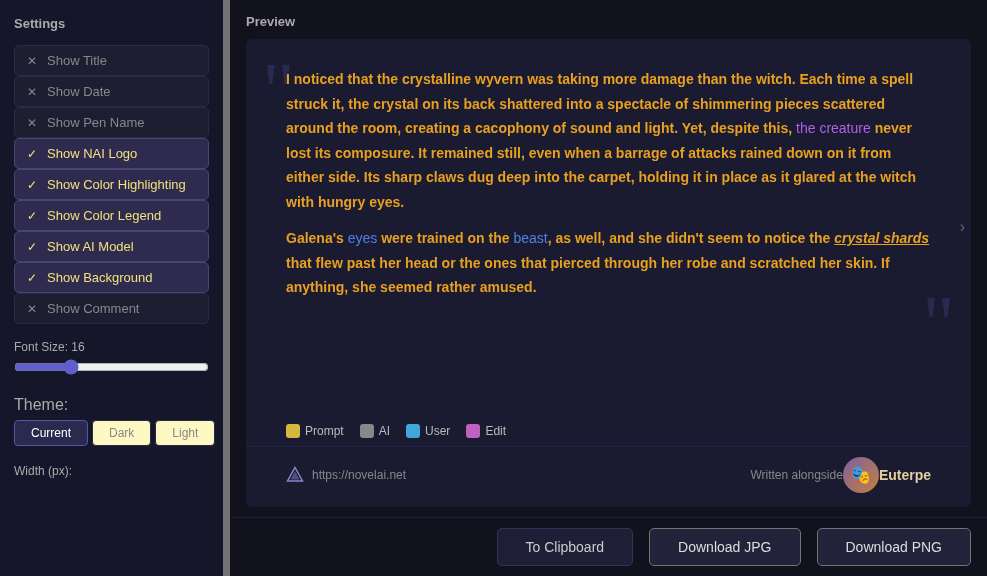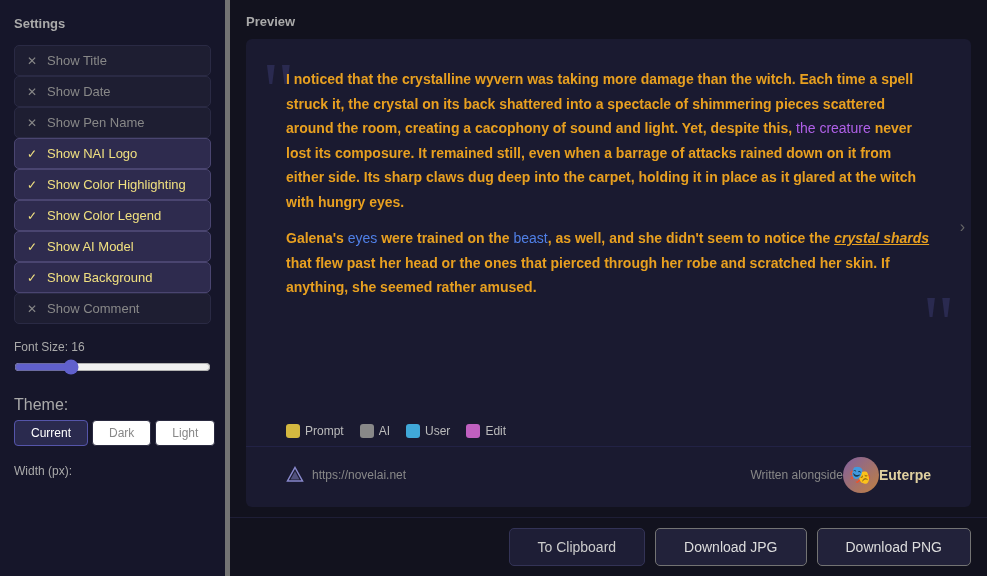--- a/index.html
+++ b/index.html
@@ -22,21 +22,21 @@
     
     .sidebar {
       width: 230px;
       min-width: 230px;
       background: #16162a;
       padding: 16px 14px;
       display: flex;
       flex-direction: column;
       gap: 8px;
       overflow-y: auto;
-      border-right: 5px solid #737373;
+      border-right: 7px solid #737373;
     }
     .sidebar-title {
       font-size: 13px;
       color: #aaa;
       margin-bottom: 6px;
       font-weight: 600;
     }
     .toggle-btn {
       display: flex;
       align-items: center;
@@ -97,21 +97,21 @@
       cursor: pointer;
       font-family: inherit;
     }
     .theme-btn.active {
       background: #2a2a4e;
       color: #fff;
       border-color: #5555aa;
       text-align: center;
     }
     .theme-btn.inactive {
-      background: #ffffff;
+      background: #fef9c3;
       color: #888;
       border-color: #2a2a40;
     }
     .width-section {
       margin-top: 10px;
     }
     .width-label {
       font-size: 12px;
       color: #aaa;
       margin-bottom: 5px;
@@ -265,21 +265,21 @@
       font-weight: 600;
       font-size: 14px;
     }
 
     
     .action-bar {
       display: flex;
       align-items: center;
       justify-content: flex-end;
       padding: 10px 16px;
-      gap: 10px;
+      gap: 16px;
       background: #12121e;
       border-top: 1px solid #1e1e36;
     }
     .action-btn {
       padding: 10px 28px;
       border-radius: 5px;
       font-size: 14px;
       cursor: pointer;
       font-family: inherit;
       font-weight: 500;

